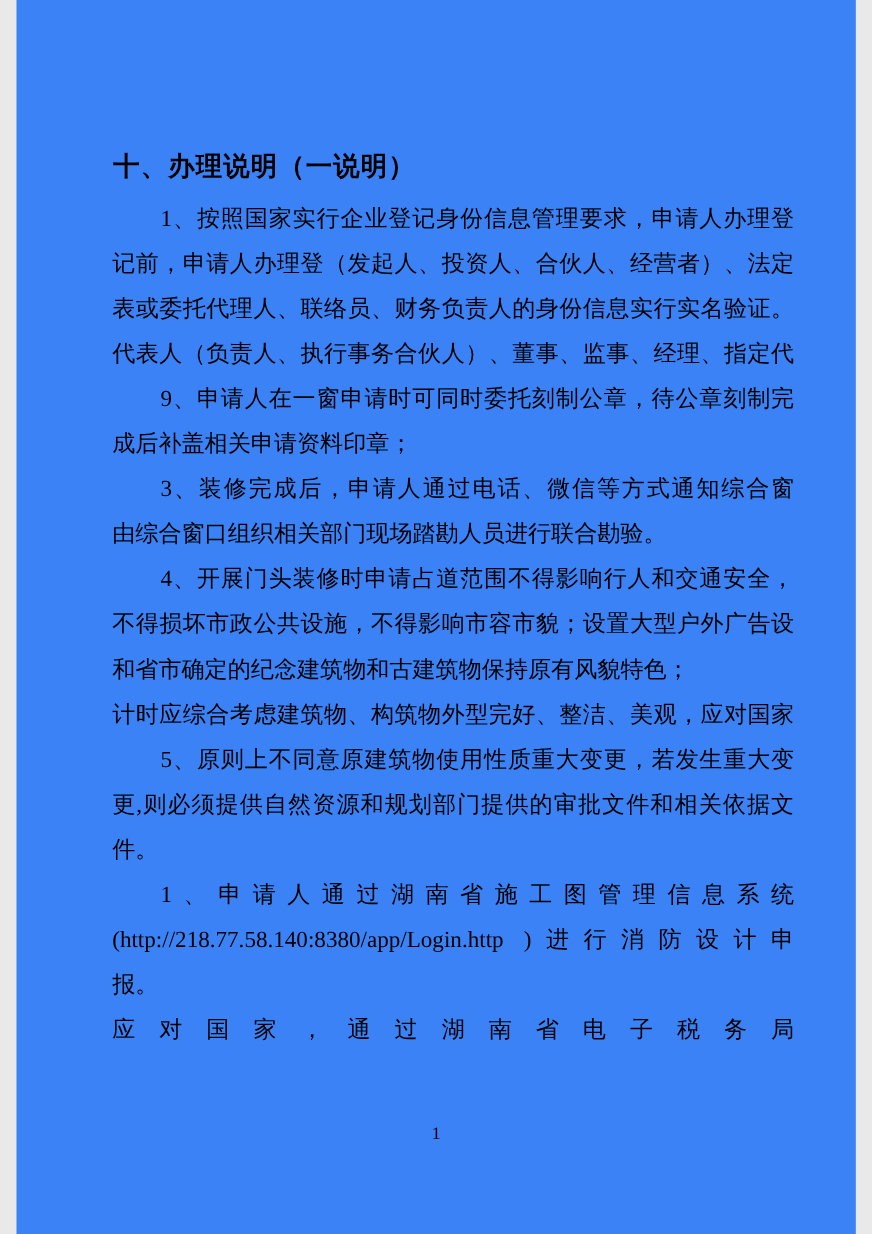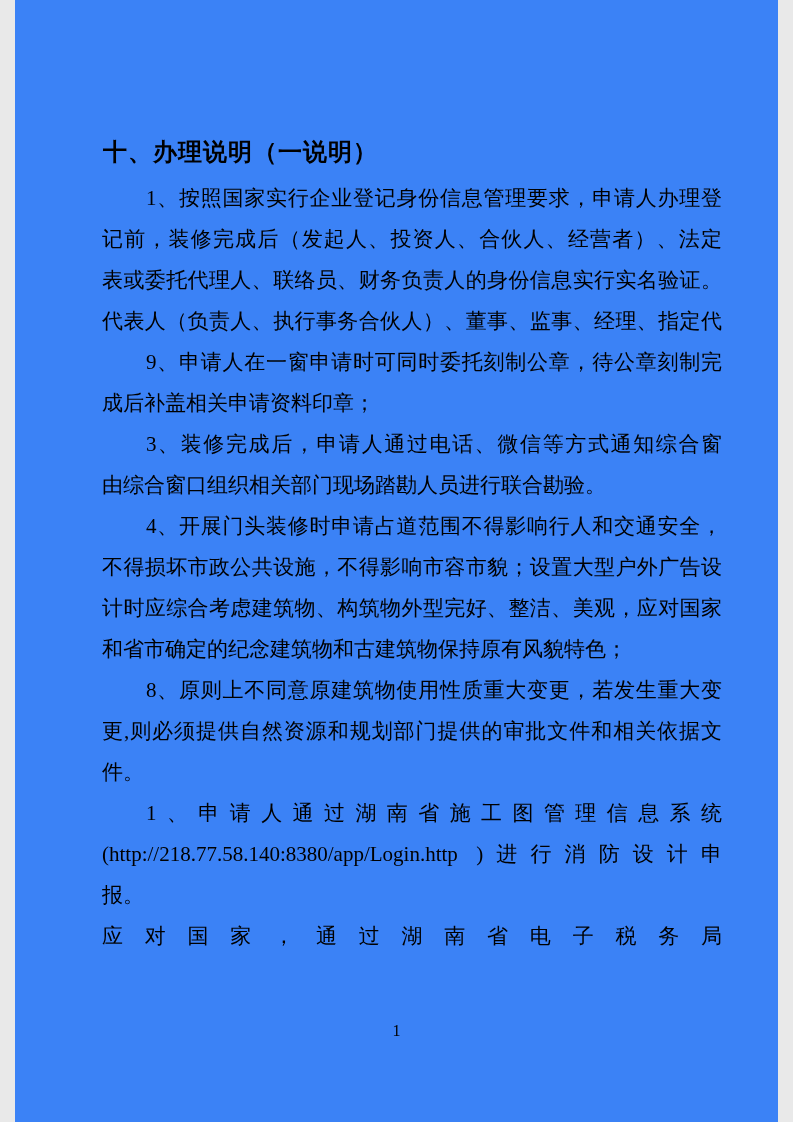--- a/index.html
+++ b/index.html
@@ -63,36 +63,36 @@
 </style>
 </head>
 <body>
 
 <div class="page">
 
   <h1 class="doc-title">十、办理说明（一说明）</h1>
 
   <div class="body-block">
     <div class="line indent">1、按照国家实行企业登记身份信息管理要求，申请人办理登</div>
-    <div class="line">记前，装修完成后（发起人、投资人、合伙人、经营者）、法定</div>
+    <div class="line">记前，申请人办理登（发起人、投资人、合伙人、经营者）、法定</div>
     <div class="line">表或委托代理人、联络员、财务负责人的身份信息实行实名验证。</div>
     <div class="line">代表人（负责人、执行事务合伙人）、董事、监事、经理、指定代</div>
 
     <div class="line indent">9、申请人在一窗申请时可同时委托刻制公章，待公章刻制完</div>
     <div class="line endline">成后补盖相关申请资料印章；</div>
 
     <div class="line indent">3、装修完成后，申请人通过电话、微信等方式通知综合窗口，</div>
     <div class="line endline">由综合窗口组织相关部门现场踏勘人员进行联合勘验。</div>
 
     <div class="line indent">4、开展门头装修时申请占道范围不得影响行人和交通安全，</div>
     <div class="line">不得损坏市政公共设施，不得影响市容市貌；设置大型户外广告设</div>
+    <div class="line endline">和省市确定的纪念建筑物和古建筑物保持原有风貌特色；</div>
     <div class="line">计时应综合考虑建筑物、构筑物外型完好、整洁、美观，应对国家</div>
-    <div class="line endline">和省市确定的纪念建筑物和古建筑物保持原有风貌特色；</div>
 
-    <div class="line indent">8、原则上不同意原建筑物使用性质重大变更，若发生重大变</div>
+    <div class="line indent">5、原则上不同意原建筑物使用性质重大变更，若发生重大变</div>
     <div class="line">更,则必须提供自然资源和规划部门提供的审批文件和相关依据文</div>
     <div class="line endline">件。</div>
 
     <div class="line indent">1、申请人通过湖南省施工图管理信息系统</div>
     <div class="line">(http://218.77.58.140:8380/app/Login.http )进行消防设计申</div>
     <div class="line endline">报。</div>
 
     <div class="line">应对国家，通过湖南省电子税务局</div>
   </div>
 

